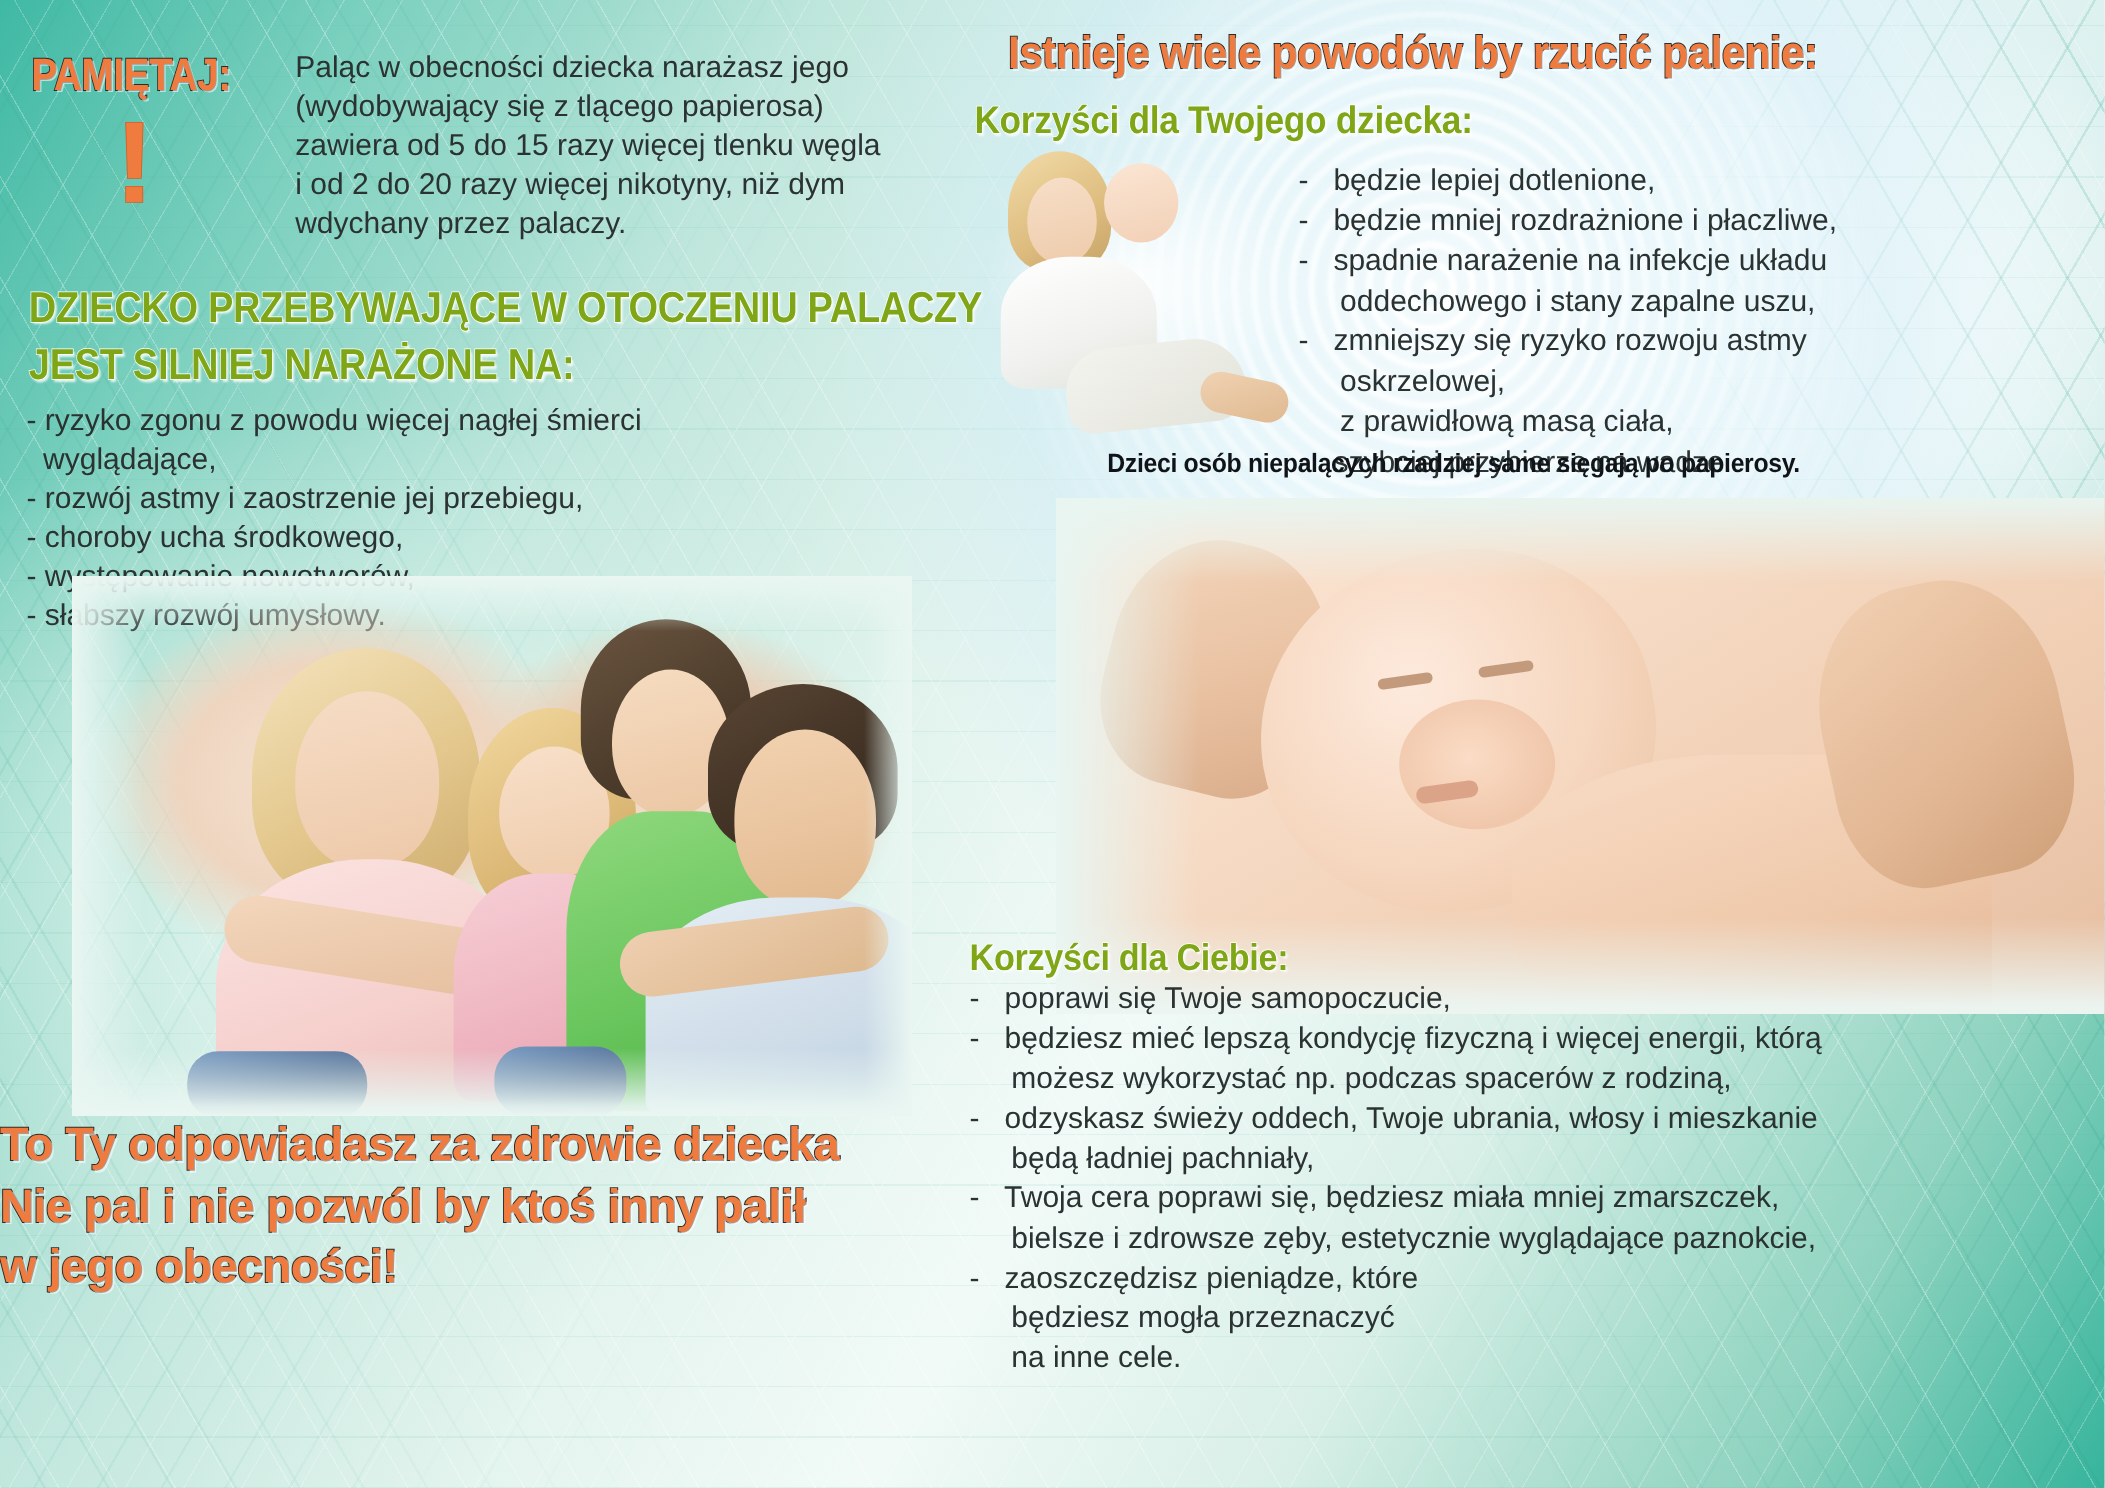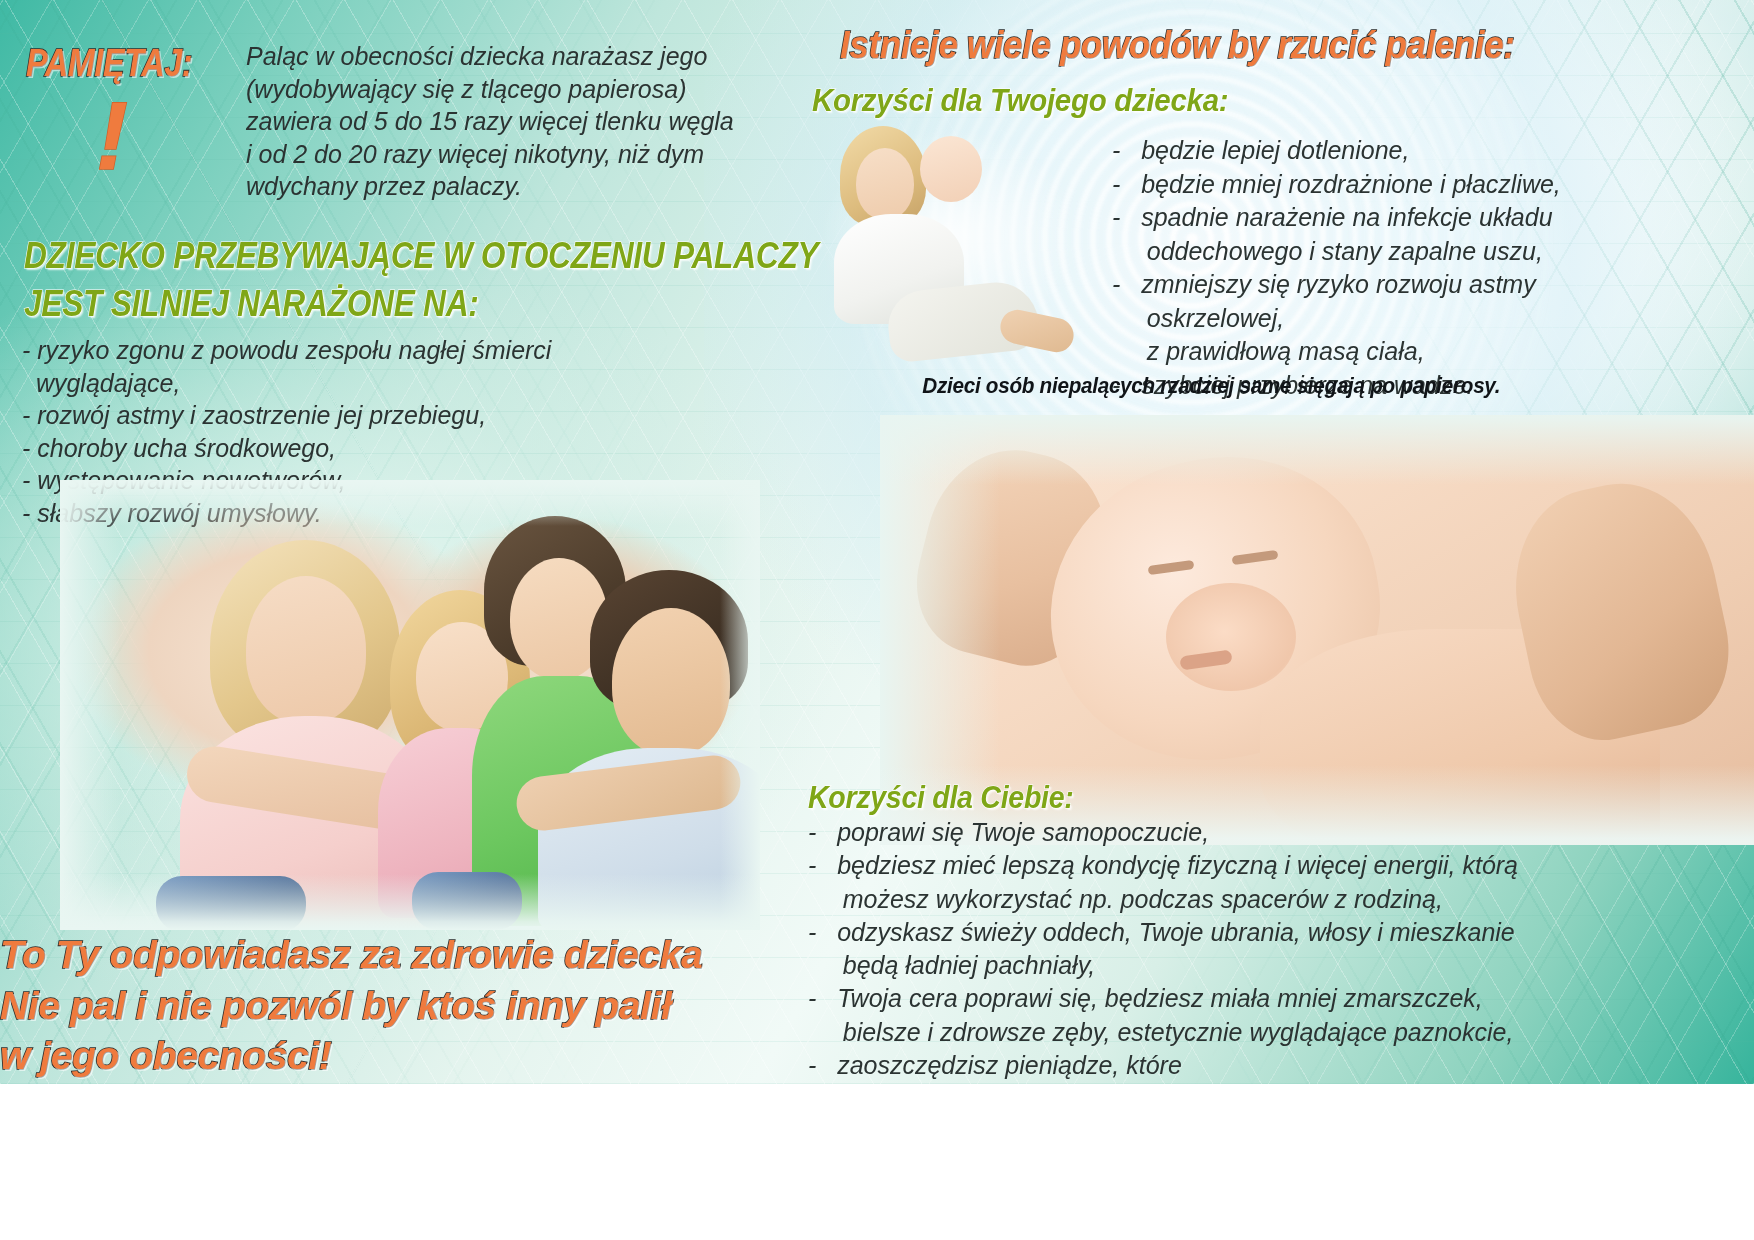--- a/index.html
+++ b/index.html
@@ -7,24 +7,23 @@
     padding: 0;
     background: #ffffff;
   }
   body {
     font-family: "Liberation Sans", sans-serif;
   }
 
   .poster {
     position: relative;
     width: 1754px;
-    height: 1084px;
+    height: 1240px;
     overflow: hidden;
     background: #e9f5f1;
-    font-style: italic;
   }
 
   
   .bg-base {
     position: absolute;
     inset: 0;
     background:
       radial-gradient(ellipse 900px 700px at 82% 22%, #ffffff 0%, rgba(255,255,255,0.85) 22%, rgba(226,243,248,0.55) 45%, rgba(255,255,255,0) 70%),
       radial-gradient(ellipse 700px 520px at 18% 58%, rgba(236,250,245,0.95) 0%, rgba(214,240,231,0.5) 45%, rgba(255,255,255,0) 75%),
       linear-gradient(120deg, #3fb9a4 0%, #79cfbd 12%, #bfe6dc 28%, #e4f4ee 45%, #f1faf7 58%, #d8efe7 72%, #8ed3bf 88%, #36b49c 100%);
@@ -252,21 +251,21 @@
   .mb-top { position:absolute; left: 34px; top: 96px; width: 130px; height: 110px; background: linear-gradient(160deg,#ffffff,#f1f2ef 60%,#dfe2dc); border-radius: 44% 44% 16% 16%; }
   .mb-pants { position:absolute; left: 88px; top: 168px; width: 150px; height: 70px; background: linear-gradient(150deg,#f4f4ef,#e2e3da); border-radius: 40px 46px 30px 24px; transform: rotate(-6deg); }
   .mb-leg { position:absolute; left: 200px; top: 196px; width: 74px; height: 34px; background: linear-gradient(150deg,#f0d2b3,#dfb990); border-radius: 30px; transform: rotate(12deg); }
 
   #child-benefits-list {
     left: 1082px; top: 134px;
     width: 660px;
     font-size: 25px;
     line-height: 1.34;
   }
-  #child-benefits-list .ln { display: block; white-space: pre; margin-left: 30px; }
+  #child-benefits-list .ln { display: block; white-space: pre; }
 
   #kids-note {
     left: 840px; top: 373px;
     width: 790px;
     text-align: center;
     color: #101418;
     font-weight: bold;
     font-size: 22px;
     letter-spacing: -0.3px;
     transform: scaleX(0.94);
@@ -331,21 +330,21 @@
     <span class="ln">i od 2 do 20 razy więcej nikotyny, niż dym</span>
     <span class="ln">wdychany przez palaczy.</span>
   </div>
 
   <div class="block green-head" id="exposed-heading">
     <span class="ln">DZIECKO PRZEBYWAJĄCE W OTOCZENIU PALACZY</span>
     <span class="ln">JEST SILNIEJ NARAŻONE NA:</span>
   </div>
 
   <div class="block body-text" id="risk-list">
-    <span class="ln">- ryzyko zgonu z powodu zespołu nagłej śmierci</span>
+    <span class="ln">- ryzyko zgonu z powodu więcej nagłej śmierci</span>
     <span class="ln">  wyglądające,</span>
     <span class="ln">- rozwój astmy i zaostrzenie jej przebiegu,</span>
     <span class="ln">- choroby ucha środkowego,</span>
     <span class="ln">- występowanie nowotworów,</span>
     <span class="ln">- słabszy rozwój umysłowy.</span>
   </div>
 
   <div class="family-photo">
     <div class="fp-bg"></div>
     <div class="person hair m-hair"></div>

